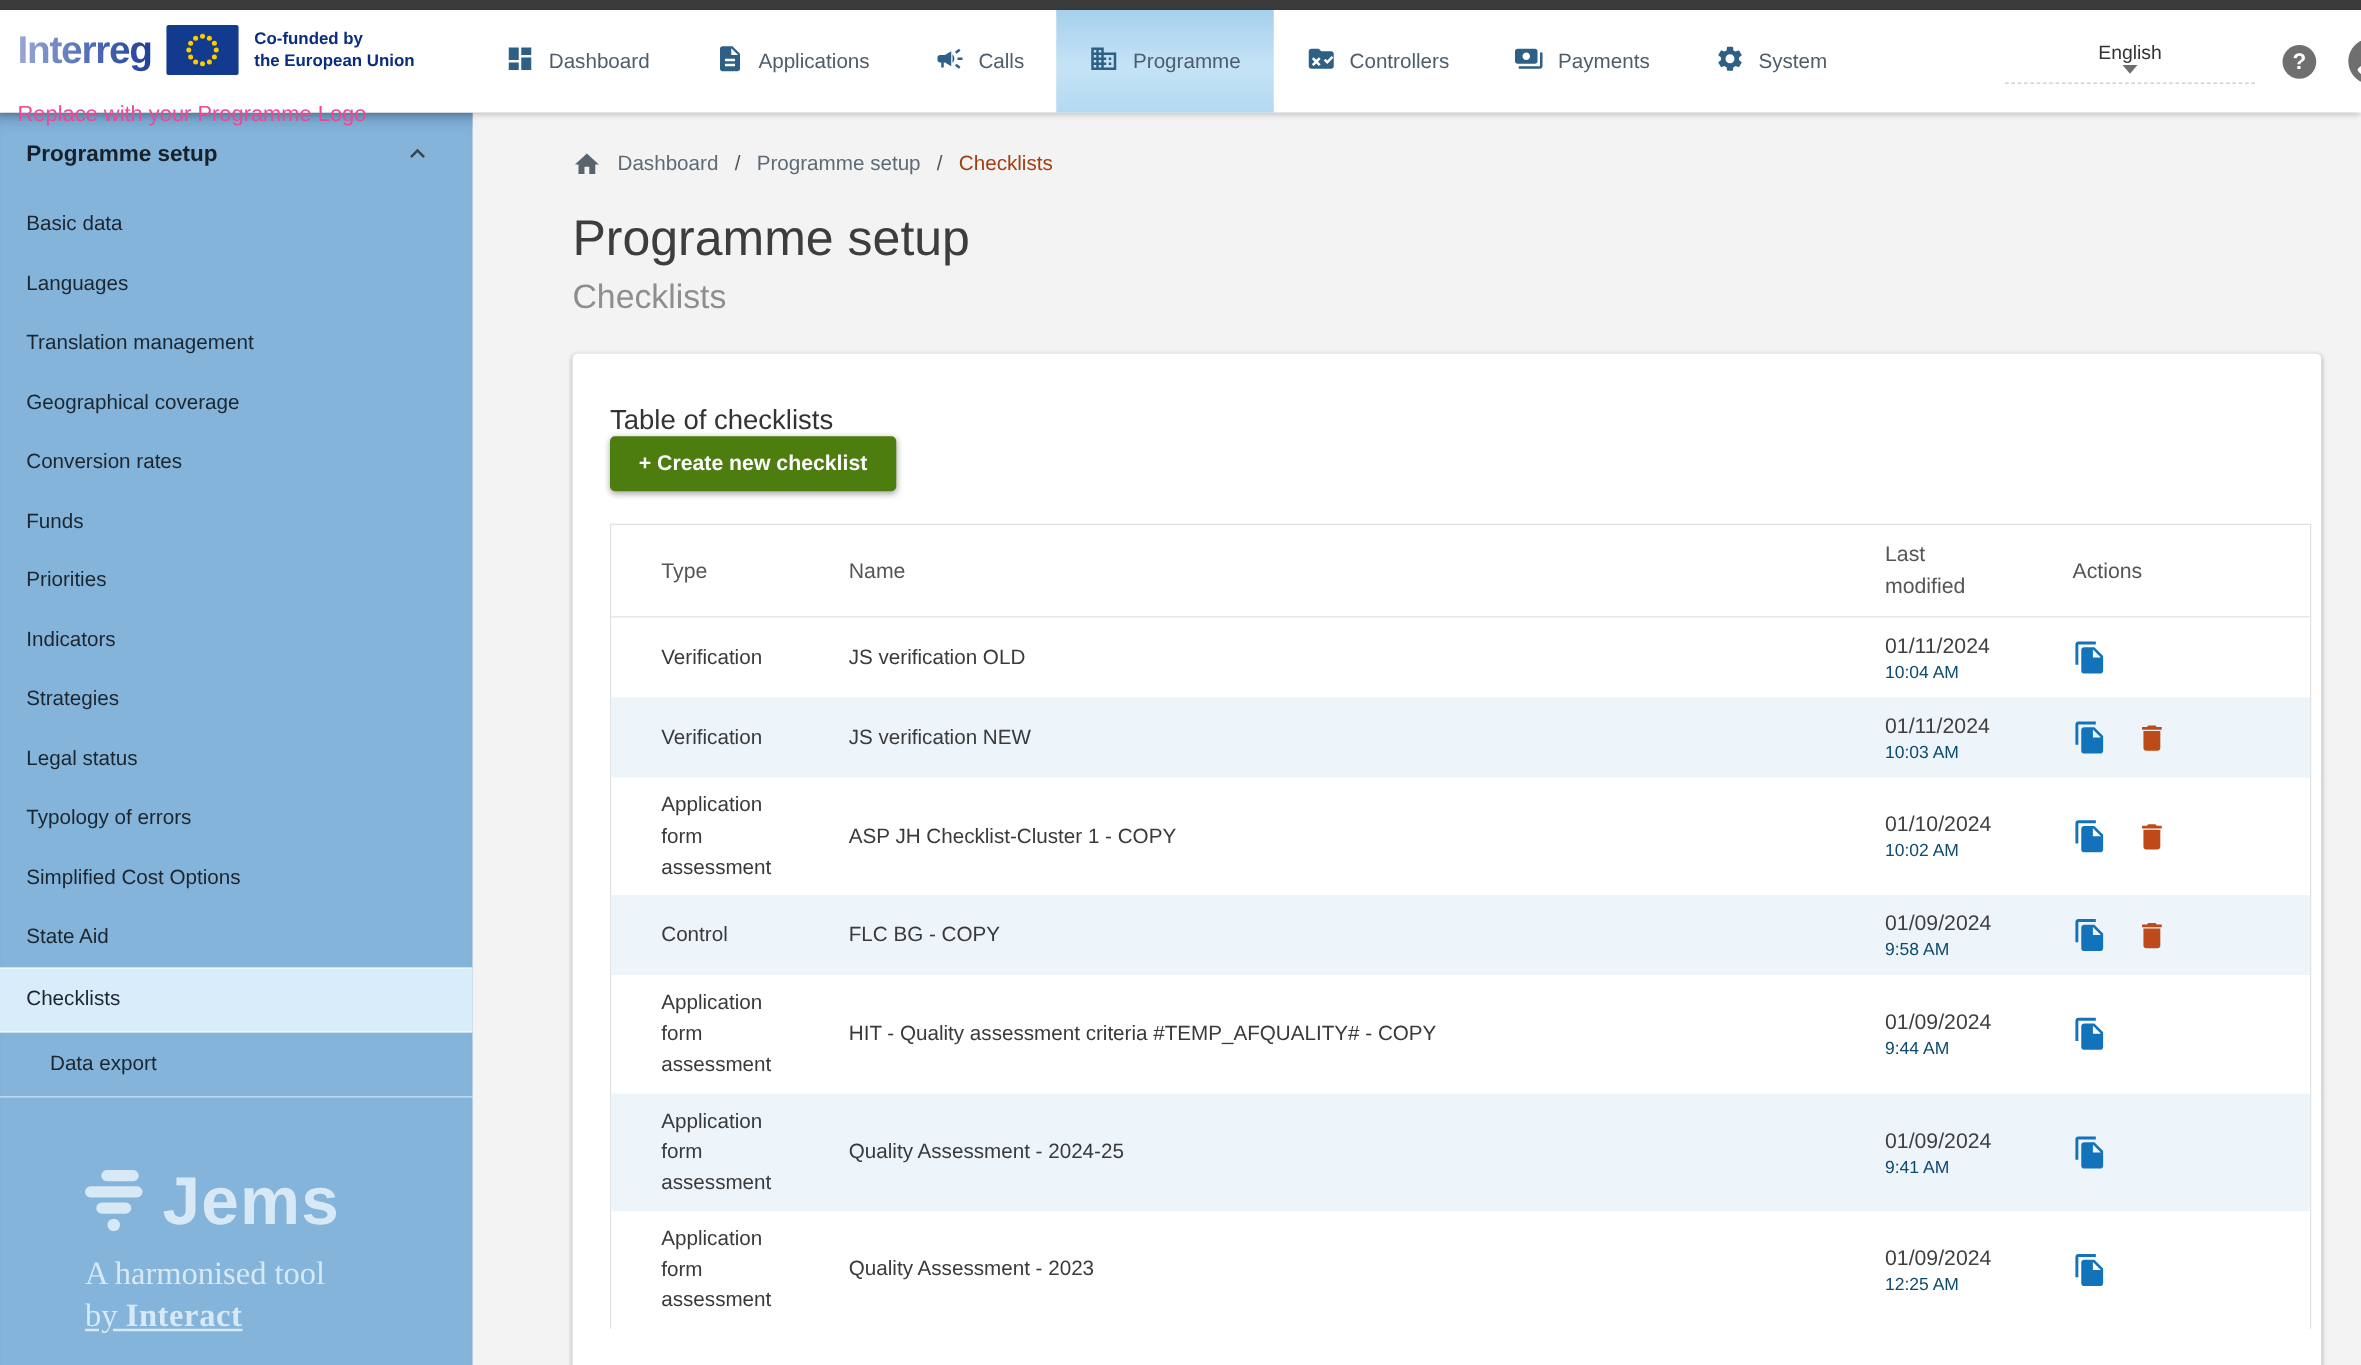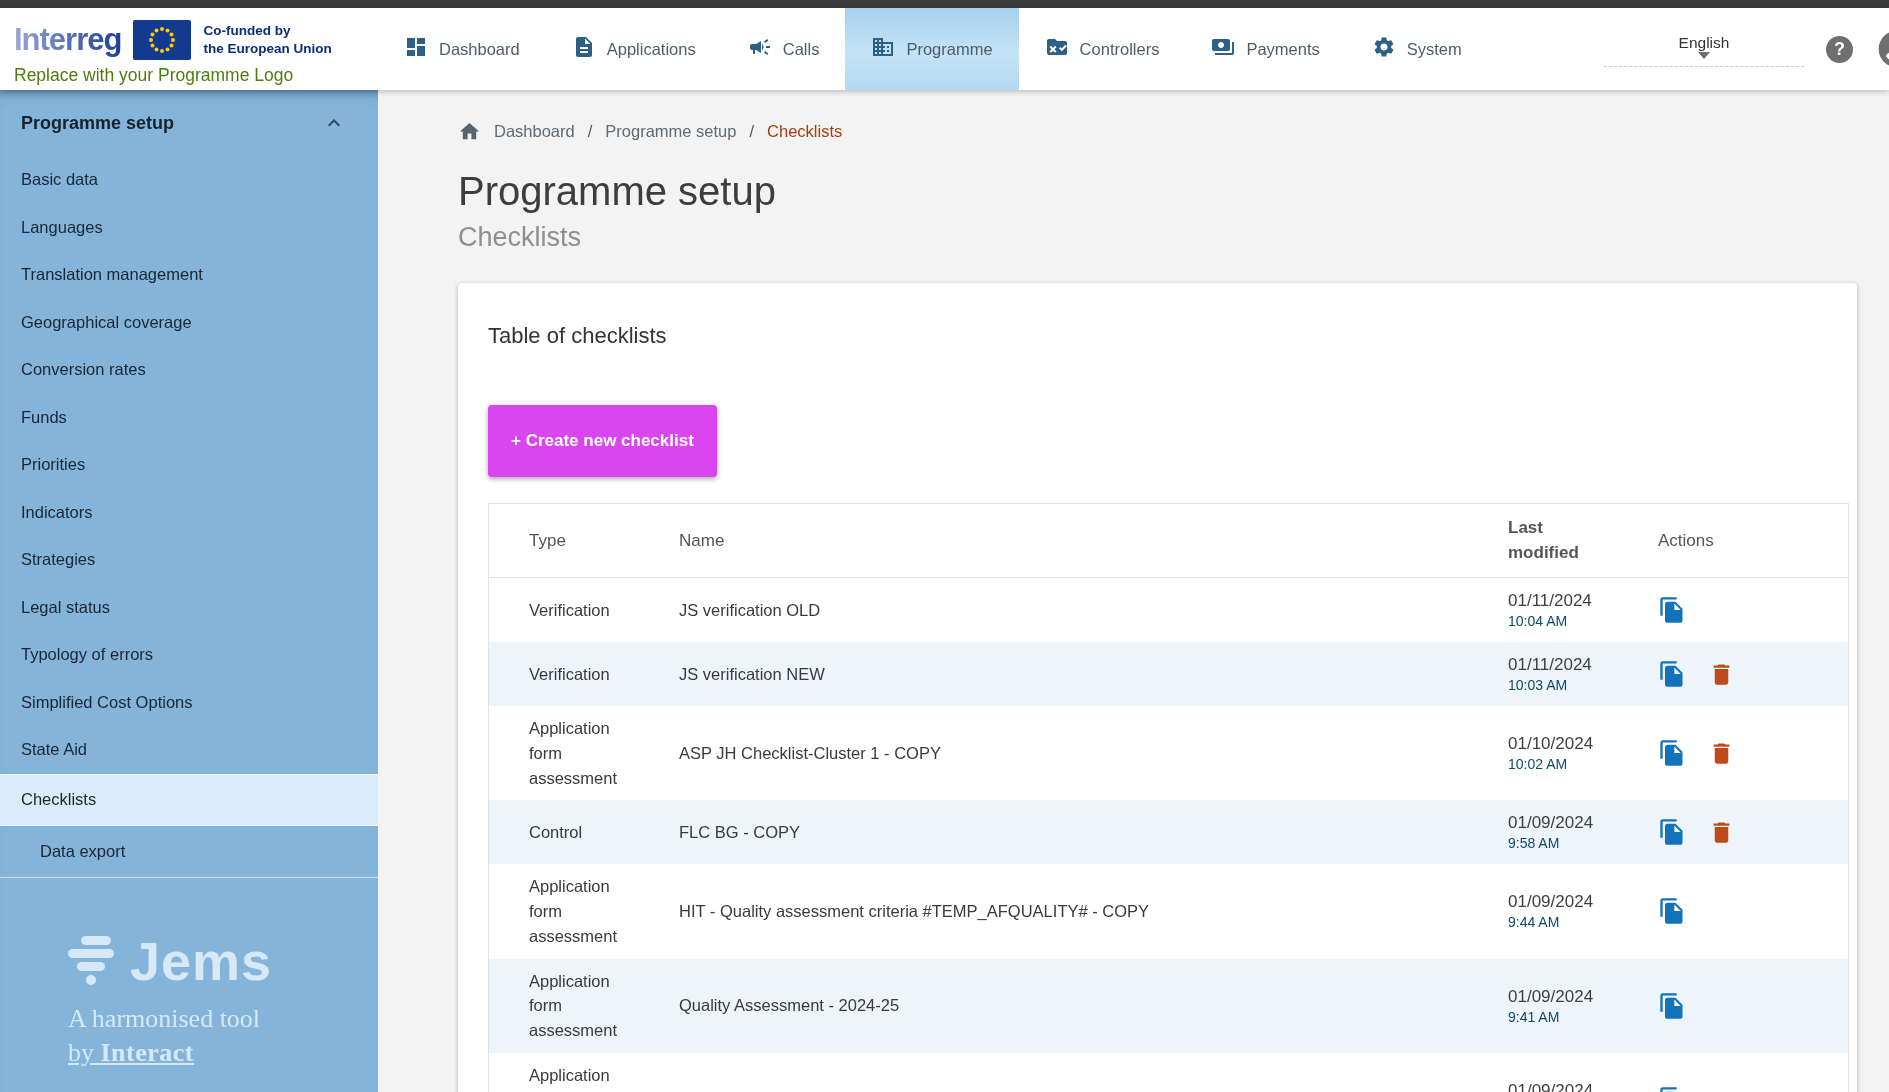--- a/index.html
+++ b/index.html
@@ -18,21 +18,21 @@
     position:relative; z-index:10; box-shadow:0 2px 5px rgba(0,0,0,.22);
   }
   .brand { width:378px; padding:8px 0 0 14px; flex:0 0 auto; }
   .brand-top { display:flex; align-items:center; gap:12px; height:48px; }
   .interreg { font-size:31px; font-weight:bold; letter-spacing:-1px;
     background:linear-gradient(90deg,#9aa8d2 0%,#5d77bb 45%,#1f3f9b 100%);
     -webkit-background-clip:text; background-clip:text; color:#3a57a7;
     -webkit-text-fill-color:transparent; }
   .eu-flag { display:inline-block; line-height:0; }
   .cofunded { font-size:13.5px; font-weight:bold; color:#0b2d7e; line-height:1.3; }
-  .brand-sub { color:#4d7c0f; font-size:17.5px; margin-top:1px; }
+  .brand-sub { color:#ec4899; font-size:17.5px; margin-top:17px; }
 
   .main-nav { display:flex; align-items:stretch; }
   .nav-item { display:flex; align-items:center; gap:11px; padding:0 26px; cursor:pointer; }
   .nav-item svg { width:24px; height:24px; fill:#2e5f85; }
   .nav-item .label { font-size:16.5px; color:#4e5d6a; white-space:nowrap; }
   .nav-item.active { background:linear-gradient(180deg,#a6d0ec 0%,#c5e3f6 55%,#b3d9f1 100%); }
 
   .header-right { margin-left:auto; display:flex; align-items:center; gap:22px; }
   .lang-select { width:200px; font-size:15.5px; color:#333;
     border-bottom:1px dashed #c9c9c9; padding:3px 4px 7px 4px;
@@ -83,29 +83,29 @@
   .crumb { cursor:pointer; }
   .crumb-sep { color:#555; }
   .crumb-current { color:#a23f10; }
 
   .page-title { font-size:40px; color:#3d3d3d; font-weight:400; margin:26px 0 0; }
   .page-subtitle { font-size:27px; color:#8e8e8e; font-weight:400; margin:8px 0 0; }
 
   .card { background:#fff; margin:30px 32px 0 0; border-radius:4px;
     box-shadow:0 1px 4px rgba(0,0,0,.28); padding:40px 8px 0 30px; min-height:815px; }
   .card-heading { font-size:22px; color:#333; font-weight:400; margin:0; }
-  .create-btn { margin-top:56px; background:#d946ef; color:#fff; font-weight:bold;
-    font-size:17px; border:none; border-radius:4px; padding:26px 23px;
+  .create-btn { background:#4d7c0f; color:#fff; font-weight:bold;
+    font-size:17px; border:none; border-radius:4px; padding:12px 23px;
     box-shadow:0 2px 5px rgba(0,0,0,.35); cursor:pointer; font-family:inherit; }
 
   .table { margin-top:26px; border:1px solid #e2e2e2; border-bottom:none; }
   .t-head, .t-row { display:grid; grid-template-columns:150px 1fr 150px 170px;
     align-items:center; padding:0 20px 0 40px; }
   .t-head { min-height:74px; border-bottom:1px solid #e2e2e2; color:#555; font-size:17px; }
-  .col-last-inner { display:inline-block; width:84px; line-height:1.45;font-weight:bold; }
+  .col-last-inner { display:inline-block; width:84px; line-height:1.45; }
   .t-row { min-height:64px; padding-top:10px; padding-bottom:10px;
     font-size:16.5px; color:#3a3a3a; }
   .t-body .t-row:nth-child(even) { background:#edf4fa; }
   .type-cell { padding-right:48px; line-height:1.5; }
   .date-cell .date { font-size:17px; color:#3f3f3f; }
   .date-cell .time { font-size:14px; color:#0c4a6e; margin-top:2px; }
   .actions-cell { display:flex; align-items:center; gap:22px; }
   .action-btn { background:none; border:none; padding:0; cursor:pointer; line-height:0; }
   .action-btn.copy svg { width:28px; height:28px; fill:#1373ba; }
   .action-btn.delete svg { width:27px; height:27px; fill:#bd4a18; }

